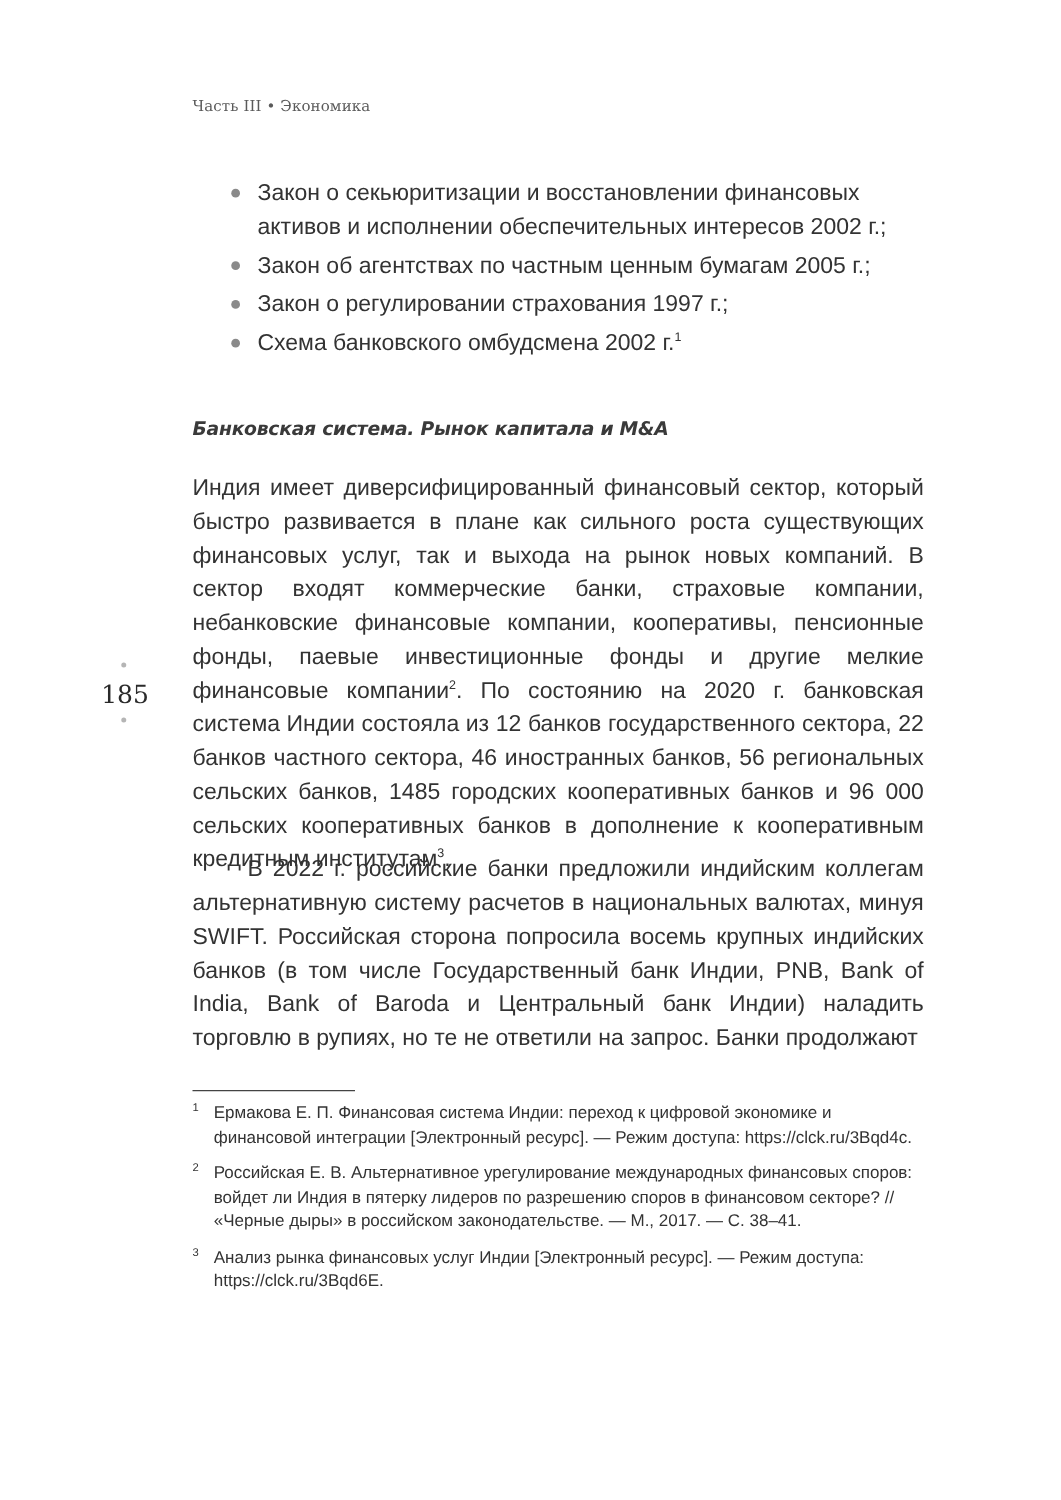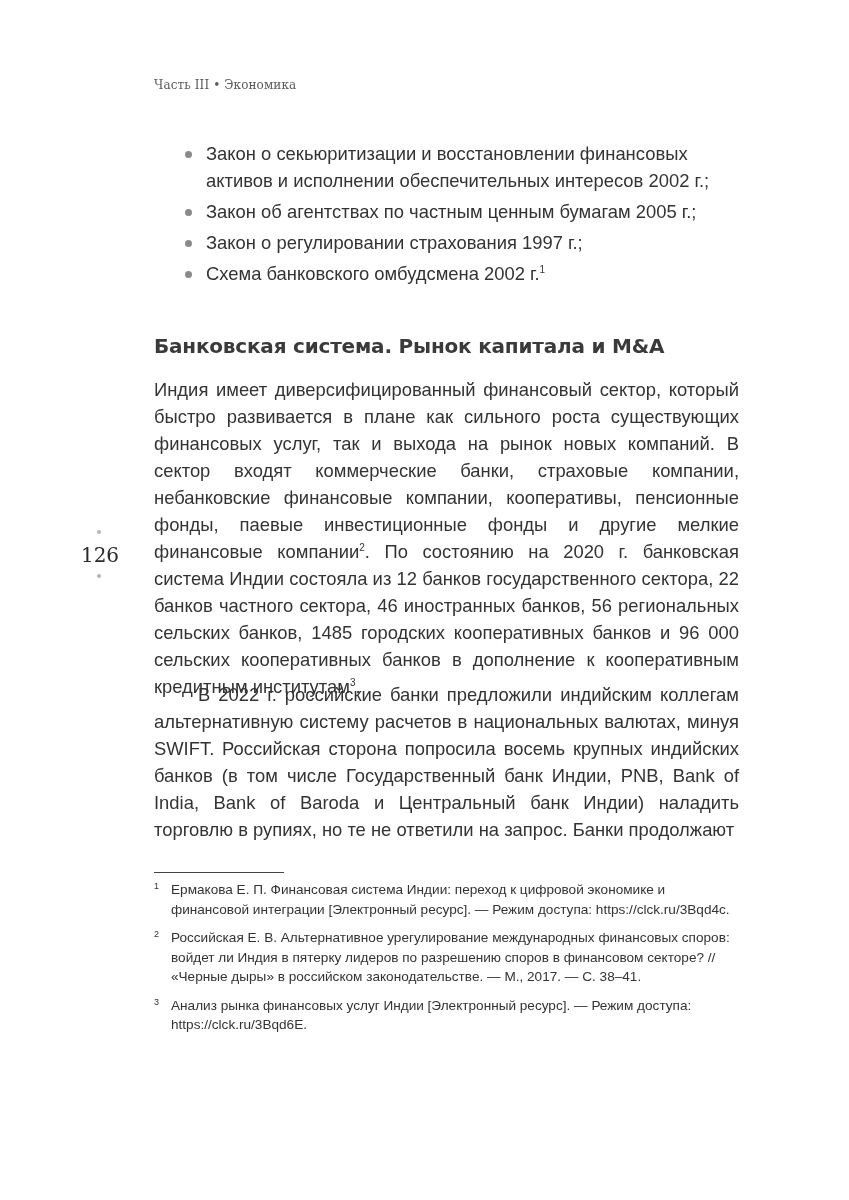--- a/index.html
+++ b/index.html
@@ -20,21 +20,21 @@
   .bullets { position: absolute; left: 154px; top: 140px; width: 590px; margin: 0; padding: 0; list-style: none; }
   .bullets li { position: relative; padding-left: 52px; margin-bottom: 4px; }
   .bullets li .dot {
     position: absolute; left: 31px; top: 11px; width: 7px; height: 7px;
     border-radius: 50%; background: #8a8a8a;
   }
 
   .section-title {
     position: absolute; left: 154px; top: 334px; width: 600px;
     font-family: "DejaVu Sans", sans-serif; font-weight: bold;
-    font-size: 20px; color: #3a3a3a; letter-spacing: -0.2px;
+    font-size: 15px; color: #3a3a3a; letter-spacing: -0.2px; font-style: italic;
   }
 
   .para { position: absolute; left: 154px; width: 585px; margin: 0; text-align: justify; }
   .para1 { top: 376px; }
   .para2 { top: 681px; text-indent: 44px; }
   .para sup, .bullets sup { font-size: 10px; line-height: 0; vertical-align: super; }
 
   .page-number {
     position: absolute; left: 78px; top: 543px; width: 44px; text-align: center;
     font-family: "DejaVu Serif", serif; font-size: 20px; color: #2a2a2a;
@@ -78,21 +78,21 @@
     </li>
   </ul>
 
   <h2 class="section-title" style="margin:0;">Банковская система. Рынок капитала и M&amp;A</h2>
 
   <p class="para para1 body-text"><span>Индия имеет диверсифицированный финансовый сектор, который быстро развивается в плане как сильного роста существующих финансовых услуг, так и выхода на рынок новых компаний. В сектор входят коммерческие банки, страховые компании, небанковские финансовые компании, кооперативы, пенсионные фонды, паевые инвестиционные фонды и другие мелкие финансовые компании</span><sup>2</sup><span>. По состоянию на 2020 г. банковская система Индии состояла из 12 банков государственного сектора, 22 банков частного сектора, 46 иностранных банков, 56 региональных сельских банков, 1485 городских кооперативных банков и 96 000 сельских кооперативных банков в дополнение к кооперативным кредитным институтам</span><sup>3</sup><span>.</span></p>
 
   <p class="para para2 body-text">В 2022 г. российские банки предложили индийским коллегам альтернативную систему расчетов в национальных валютах, минуя SWIFT. Российская сторона попросила восемь крупных индийских банков (в том числе Государственный банк Индии, PNB, Bank of India, Bank of Baroda и Центральный банк Индии) наладить торговлю в рупиях, но те не ответили на запрос. Банки продолжают</p>
 
   <span class="page-dot top"></span>
-  <div class="page-number">126</div>
+  <div class="page-number">185</div>
   <span class="page-dot bottom"></span>
 
   <div class="footnote-rule"></div>
 
   <div class="footnotes">
     <div class="footnote">
       <span class="fn-num">1</span>
       <span class="fn-author">Ермакова Е. П.</span><span> Финансовая система Индии: переход к цифровой экономике и финансовой интеграции [Электронный ресурс]. — Режим доступа: https://clck.ru/3Bqd4c.</span>
     </div>
     <div class="footnote">

